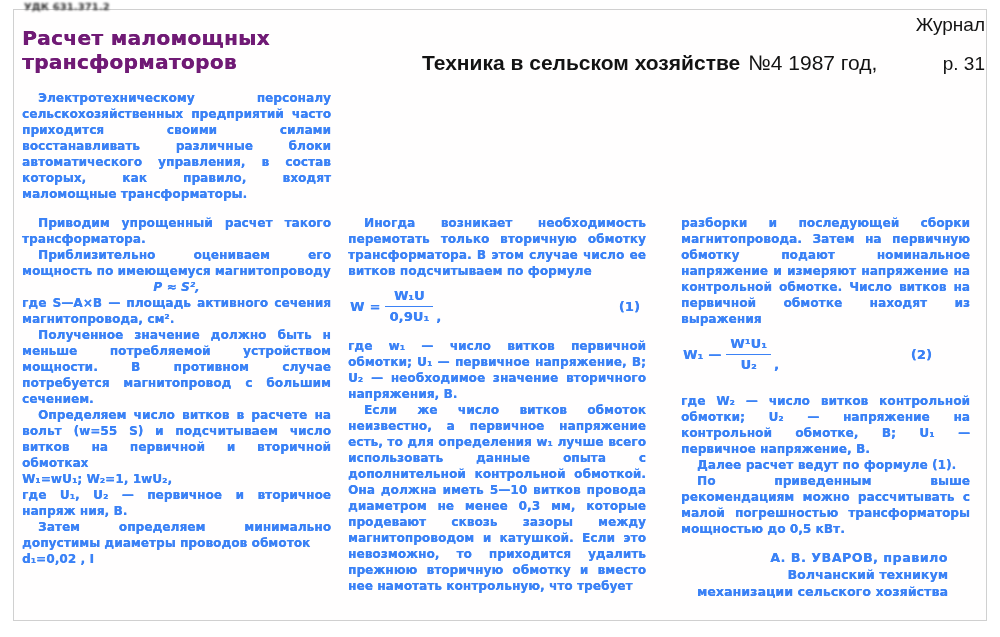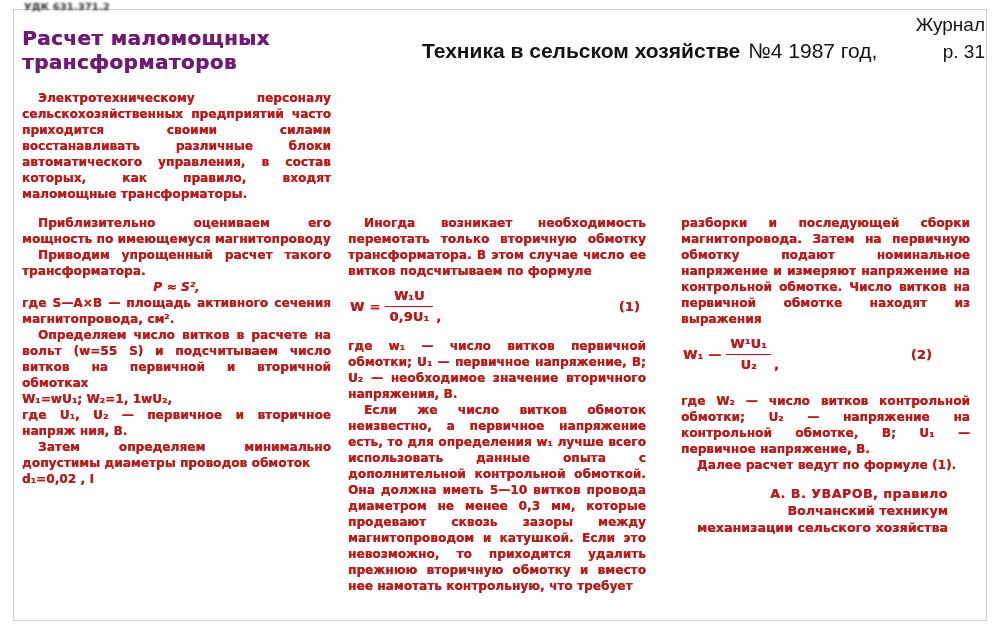--- a/index.html
+++ b/index.html
@@ -13,33 +13,33 @@
   }
   
   .udk{
     position:absolute;left:24px;top:2px;font-size:10px;font-weight:700;
     letter-spacing:1.5px;color:#2a2a2a;filter:blur(1.3px);transform:scaleY(.8);
     white-space:nowrap;
   }
   
   .hdr{position:absolute;left:422px;top:14px;width:563px;font-family:"Liberation Sans","DejaVu Sans",sans-serif;color:#131313;text-align:right;}
   .hdr-line1{font-size:19px;font-weight:400;line-height:22px;}
-  .hdr-line2{display:flex;align-items:baseline;font-size:21px;line-height:26px;margin-top:2px;white-space:nowrap;}
+  .hdr-line2{display:flex;align-items:baseline;font-size:21px;line-height:26px;margin-top:14px;white-space:nowrap;}
   .hdr-title{font-weight:700;}
   .hdr-issue{font-weight:400;margin-left:8px;}
   .hdr-page{font-weight:400;font-size:19px;margin-left:auto;}
   
   .scan{letter-spacing:.1px;}
   .title{
     position:absolute;left:22px;top:26px;width:310px;
     font-size:20px;line-height:24px;font-weight:700;letter-spacing:.4px;color:#701a75;
     text-shadow:.4px 0 0 currentColor;
   }
   .col{position:absolute;font-size:12px;line-height:16px;font-weight:700;
-       text-align:justify;color:#b91c1c;text-shadow:.25px 0 0 currentColor;}
+       text-align:justify;color:#3b82f6;text-shadow:.25px 0 0 currentColor;}
   .col p{margin:0;}
   .indent{text-indent:16px;}
   .intro{position:absolute;left:22px;top:90px;width:309px;}
   .col1{left:22px;top:215px;width:309px;}
   .col2{left:348px;top:215px;width:298px;}
   .col3{left:681px;top:215px;width:289px;}
   .center-f{text-align:center;font-style:italic;margin:1px 0;}
   .plain-f{text-align:left;}
   .mt6{margin-top:6px;}
   .mt4{margin-top:4px;}
@@ -74,24 +74,25 @@
 <div class="title scan">
   <div>Расчет маломощных</div>
   <div>трансформаторов</div>
 </div>
 
 <div class="intro col scan">
   <p class="indent">Электротехническому персоналу сельскохозяйственных предприятий часто приходится своими силами восстанавливать различные блоки автоматического управления, в состав которых, как правило, входят маломощные трансформаторы.</p>
 </div>
 
 <div class="col col1 scan">
+  <p class="indent">Приводим упрощенный расчет такого трансформатора.</p>
   <p class="indent">Приблизительно оцениваем его мощность по имеющемуся магнитопроводу</p>
-  <p class="indent">Приводим упрощенный расчет такого трансформатора.</p>
   <p class="center-f">P ≈ S²,</p>
   <p>где S—A×B — площадь активного сечения магнитопровода, см².</p>
+  <p class="indent">Полученное значение должно быть н меньше потребляемой устройством мощности. В противном случае потребуется магнитопровод с большим сечением.</p>
   <p class="indent">Определяем число витков в расчете на вольт (w=55 S) и подсчитываем число витков на первичной и вторичной обмотках</p>
   <p class="plain-f">W₁=wU₁; W₂=1, 1wU₂,</p>
   <p>где U₁, U₂ — первичное и вторичное напряж ния, В.</p>
   <p class="indent mt6">Затем определяем минимально допустимы диаметры проводов обмоток</p>
   <p class="plain-f">d₁=0,02 , I</p>
 </div>
 
 <div class="col col2 scan">
   <p class="indent">Иногда возникает необходимость перемотать только вторичную обмотку трансформатора. В этом случае число ее витков подсчитываем по формуле</p>
   <div class="f-row">
@@ -115,18 +116,19 @@
     <span class="f-eq">—</span>
     <span class="frac">
       <span class="num">W¹U₁</span>
       <span class="den">U₂</span>
     </span>
     <span class="f-tail">,</span>
     <span class="f-tag2">(2)</span>
   </div>
   <p>где W₂ — число витков контрольной обмотки; U₂ — напряжение на контрольной обмотке, В; U₁ — первичное напряжение, В.</p>
   <p class="indent">Далее расчет ведут по формуле (1).</p>
+  <p class="indent">По приведенным выше рекомендациям можно рассчитывать с малой погрешностью трансформаторы мощностью до 0,5 кВт.</p>
   <div class="sig">
     <div class="byline">А. В. УВАРОВ, правило</div>
     <div>Волчанский техникум</div>
     <div>механизации сельского хозяйства</div>
   </div>
 </div>
 
 </body></html>

